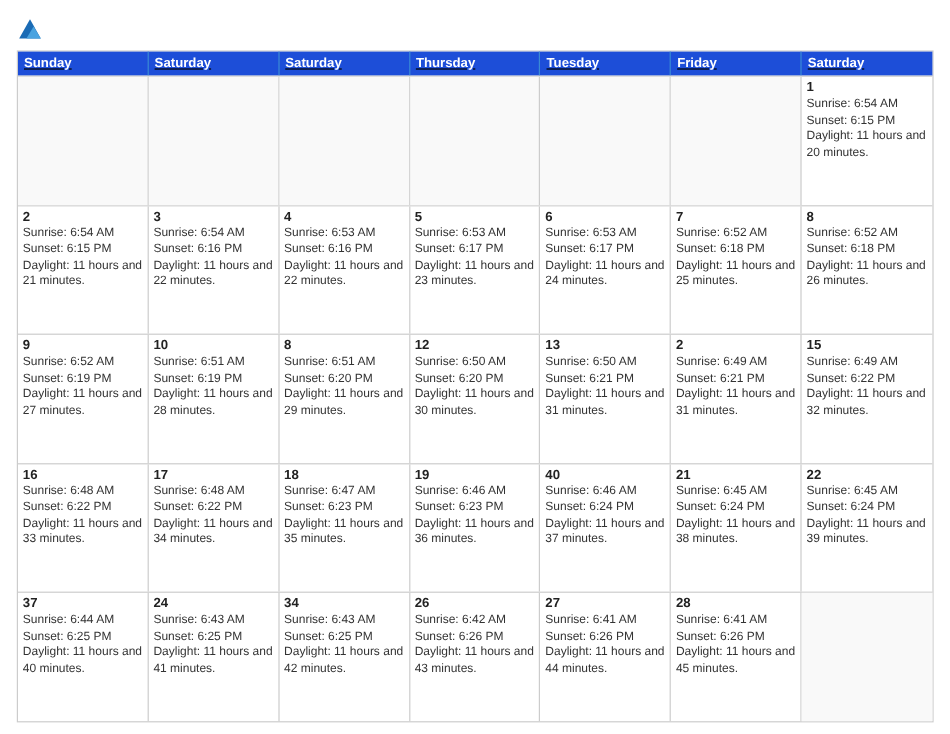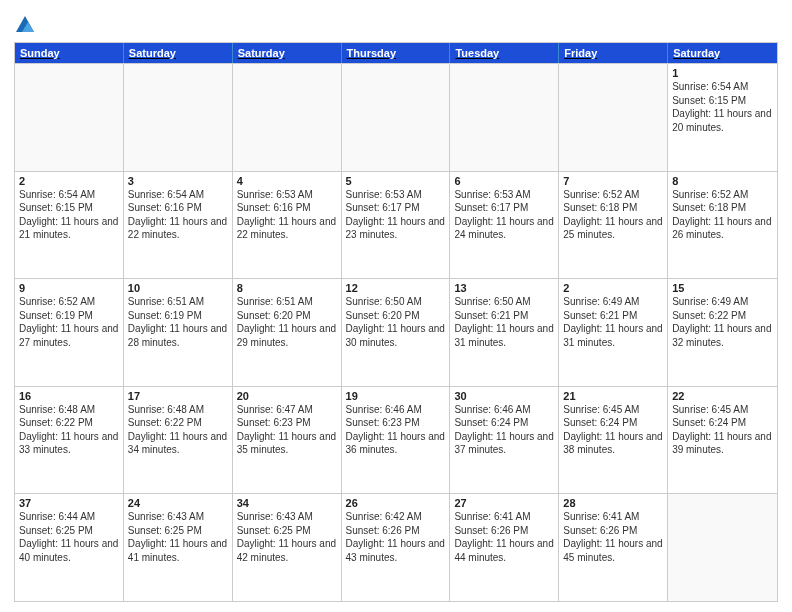--- a/index.html
+++ b/index.html
@@ -223,29 +223,29 @@
         <div class="cal-row">
           <div class="cal-cell">
             <span class="day-num">16</span>
             <div class="cell-info">Sunrise: 6:48 AM<br>Sunset: 6:22 PM<br>Daylight: 11 hours and 33 minutes.</div>
           </div>
           <div class="cal-cell">
             <span class="day-num">17</span>
             <div class="cell-info">Sunrise: 6:48 AM<br>Sunset: 6:22 PM<br>Daylight: 11 hours and 34 minutes.</div>
           </div>
           <div class="cal-cell">
-            <span class="day-num">20</span>
+            <span class="day-num">18</span>
             <div class="cell-info">Sunrise: 6:47 AM<br>Sunset: 6:23 PM<br>Daylight: 11 hours and 35 minutes.</div>
           </div>
           <div class="cal-cell">
             <span class="day-num">19</span>
             <div class="cell-info">Sunrise: 6:46 AM<br>Sunset: 6:23 PM<br>Daylight: 11 hours and 36 minutes.</div>
           </div>
           <div class="cal-cell">
-            <span class="day-num">30</span>
+            <span class="day-num">40</span>
             <div class="cell-info">Sunrise: 6:46 AM<br>Sunset: 6:24 PM<br>Daylight: 11 hours and 37 minutes.</div>
           </div>
           <div class="cal-cell">
             <span class="day-num">21</span>
             <div class="cell-info">Sunrise: 6:45 AM<br>Sunset: 6:24 PM<br>Daylight: 11 hours and 38 minutes.</div>
           </div>
           <div class="cal-cell">
             <span class="day-num">22</span>
             <div class="cell-info">Sunrise: 6:45 AM<br>Sunset: 6:24 PM<br>Daylight: 11 hours and 39 minutes.</div>
           </div>

